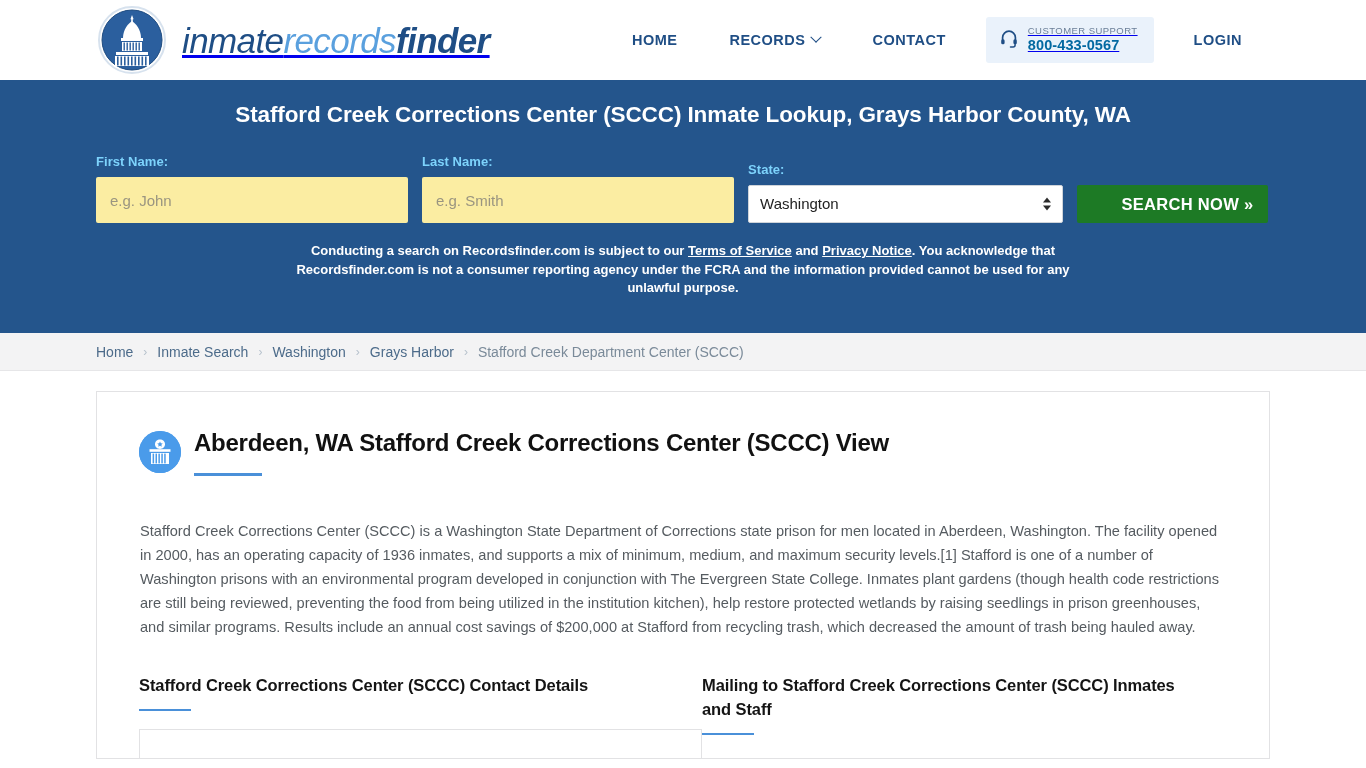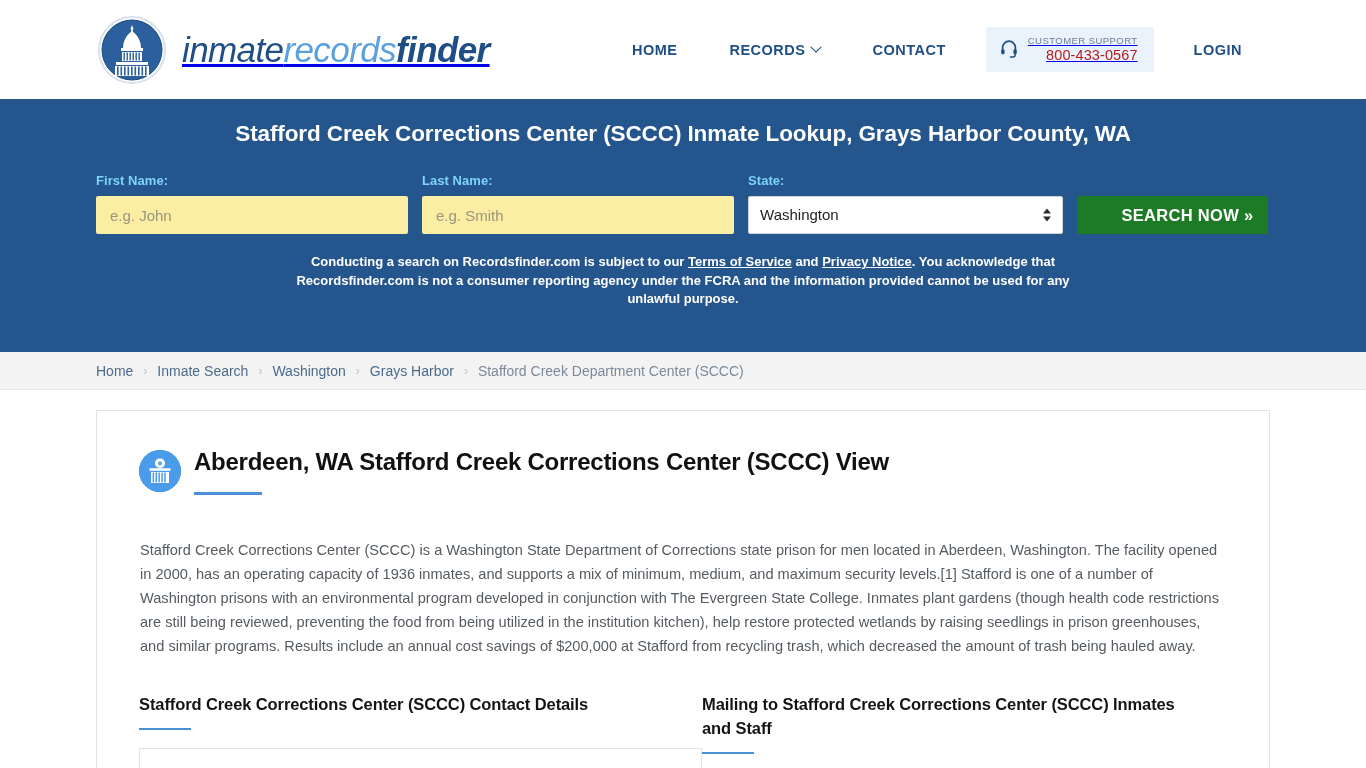--- a/index.html
+++ b/index.html
@@ -6,21 +6,21 @@
   html, body {
     margin: 0; padding: 0;
     width: 1366px; height: 768px;
     overflow: hidden;
     background: #ffffff;
     font-family: "Liberation Sans", sans-serif;
   }
 
   
   .header {
-    height: 99px;
+    height: 80px;
     background: #ffffff;
     display: flex;
     align-items: center;
     padding: 0 98px 0 96px;
   }
   .brand { display: flex; align-items: center; gap: 14px; }
   .brand-mark { width: 72px; height: 72px; flex: 0 0 72px; position: relative; }
   .brand-text {
     font-size: 35px;
     font-style: italic;
@@ -70,24 +70,23 @@
   .support-label {
     display: block;
     font-size: 9.5px;
     color: #6b7f98;
     letter-spacing: 0.45px;
     margin-bottom: 2px;
   }
   .support-phone {
     display: block;
     font-size: 14.5px;
-    font-weight: 400;
-    color: #b91c1c;
+    font-weight: 700;
+    color: #0369a1;
     letter-spacing: 0.1px;
-    text-align: right;
   }
 
   
   .hero {
     background: #24558c;
     padding: 22px 0 0 0;
     height: 253px;
   }
   .hero-title {
     color: #ffffff;
@@ -108,21 +107,21 @@
   .field.last { width: 319px; }
   .field.state { width: 322px; }
   .field-label {
     color: #7dd3fc;
     font-size: 13px;
     font-weight: 700;
     margin-bottom: 8px;
     letter-spacing: 0.05px;
   }
   .text-input {
-    height: 38px;
+    height: 46px;
     border: 0;
     border-radius: 2px;
     background: #fbeda2;
     padding: 0 14px;
     font-size: 15px;
     font-family: "Liberation Sans", sans-serif;
     color: #3a3a3a;
     width: 100%;
   }
   .text-input::placeholder { color: #9a9580; }

